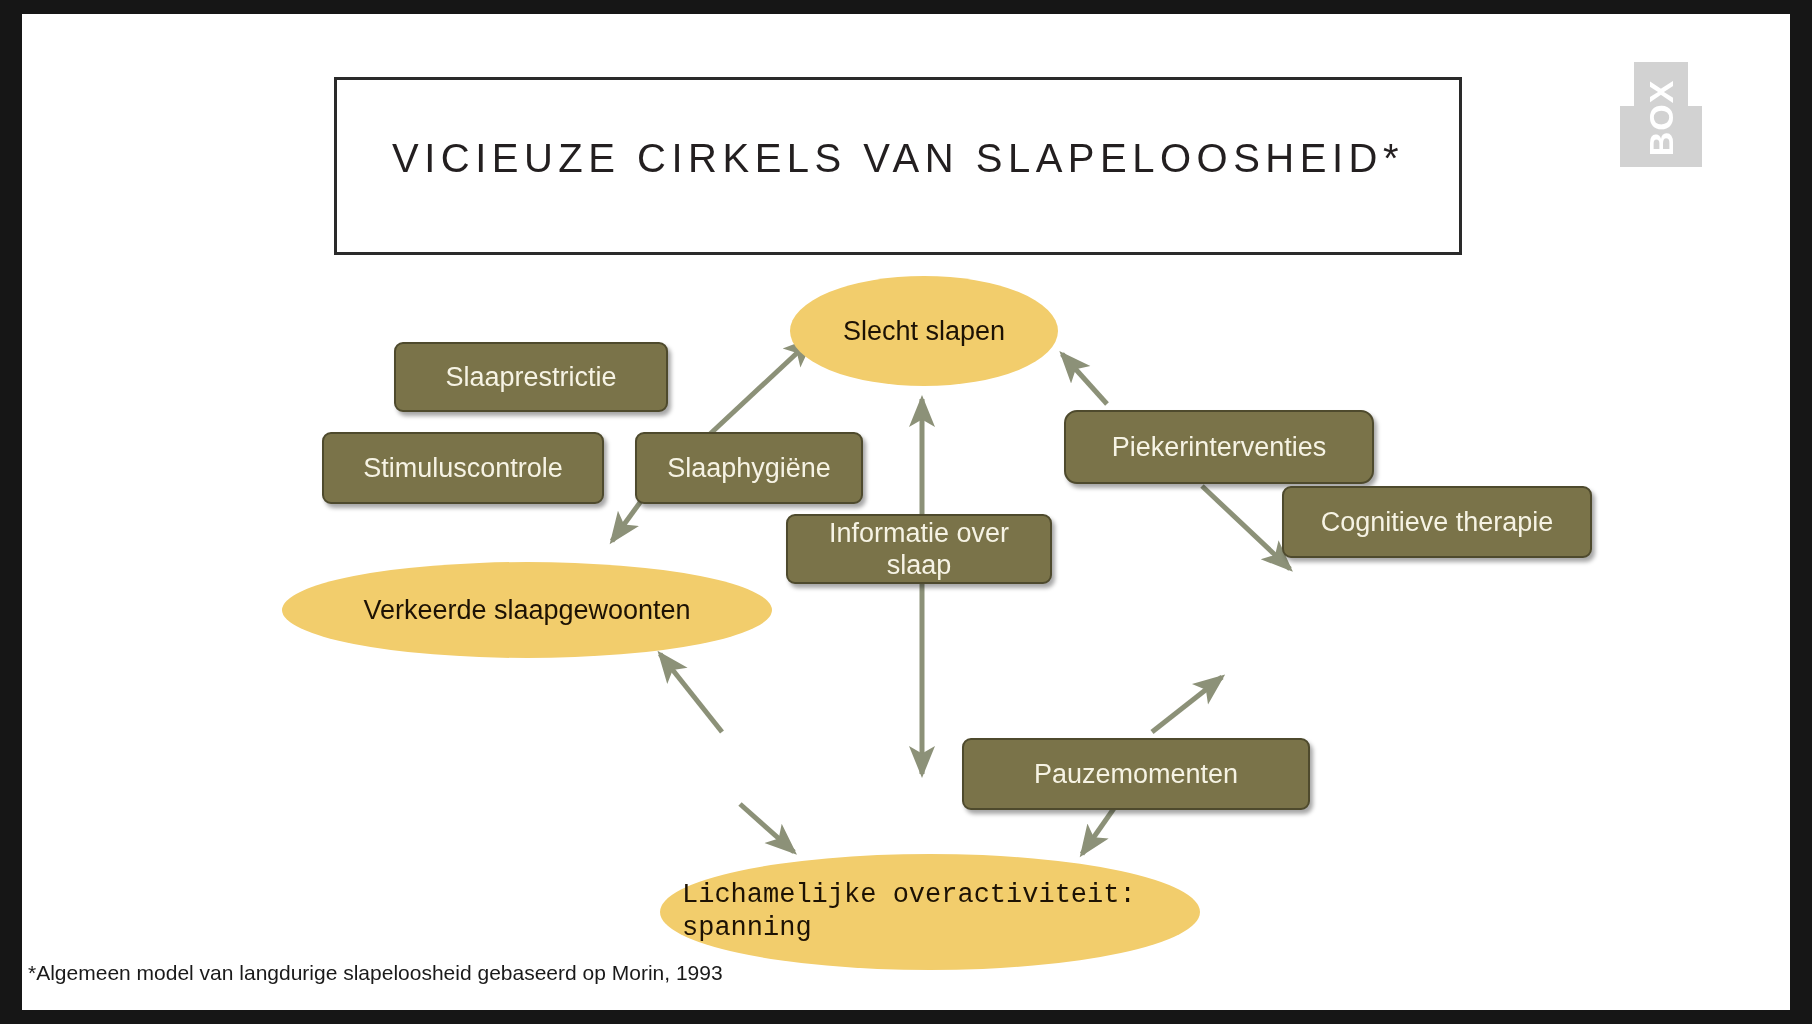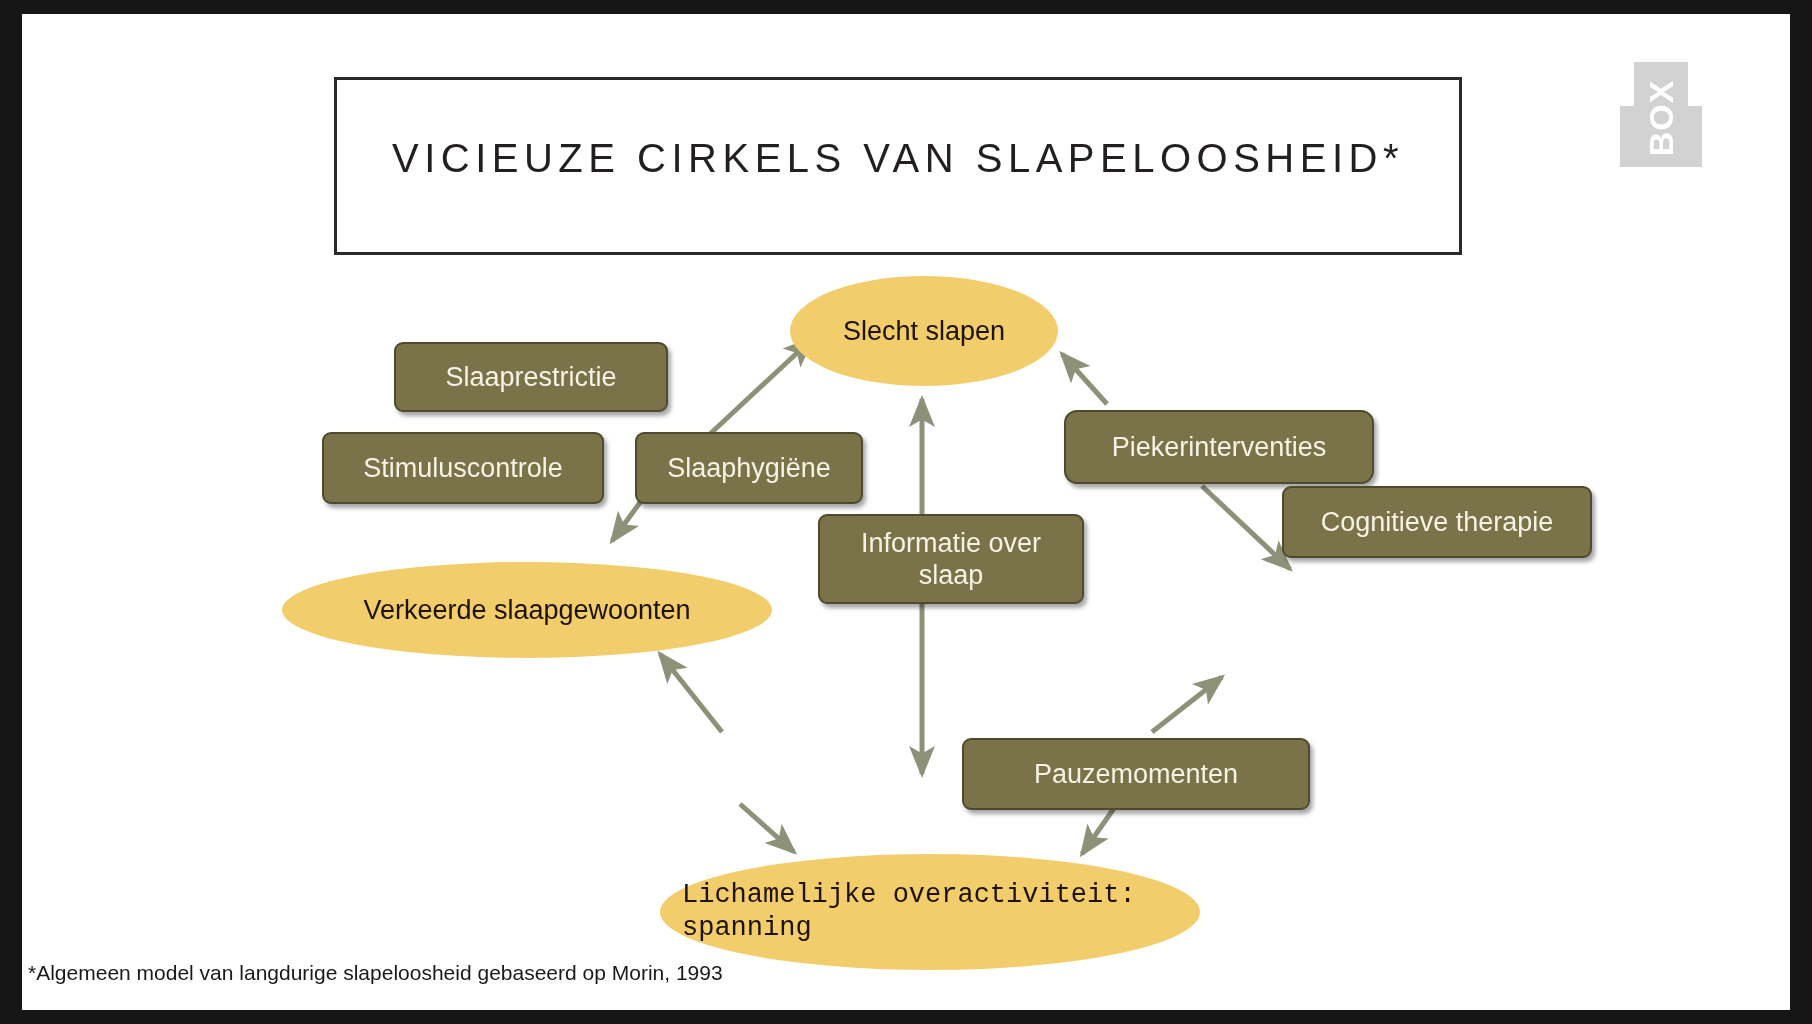--- a/index.html
+++ b/index.html
@@ -217,21 +217,21 @@
     </div>
 
     <div class="ibox" style="left:300px; top:418px; width:282px; height:72px;">
       <span>Stimuluscontrole</span>
     </div>
 
     <div class="ibox" style="left:613px; top:418px; width:228px; height:72px;">
       <span>Slaaphygiëne</span>
     </div>
 
-    <div class="ibox" style="left:796px; top:500px; width:266px; height:90px;">
+    <div class="ibox" style="left:764px; top:500px; width:266px; height:70px;">
       <span>Informatie over slaap</span>
     </div>
 
     <div class="ibox" style="left:1042px; top:396px; width:310px; height:74px;border-radius:13px;">
       <span>Piekerinterventies</span>
     </div>
 
     <div class="ibox" style="left:1260px; top:472px; width:310px; height:72px;">
       <span>Cognitieve therapie</span>
     </div>

